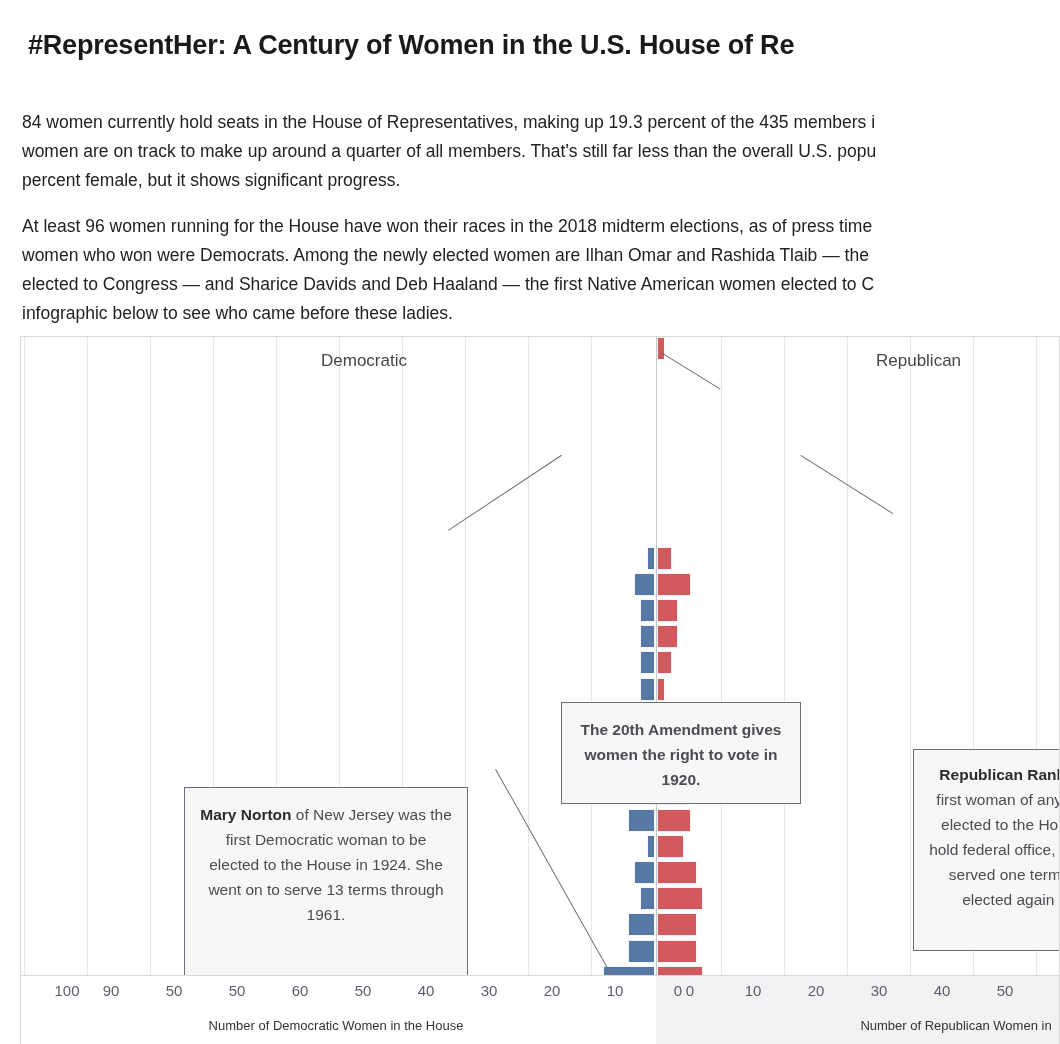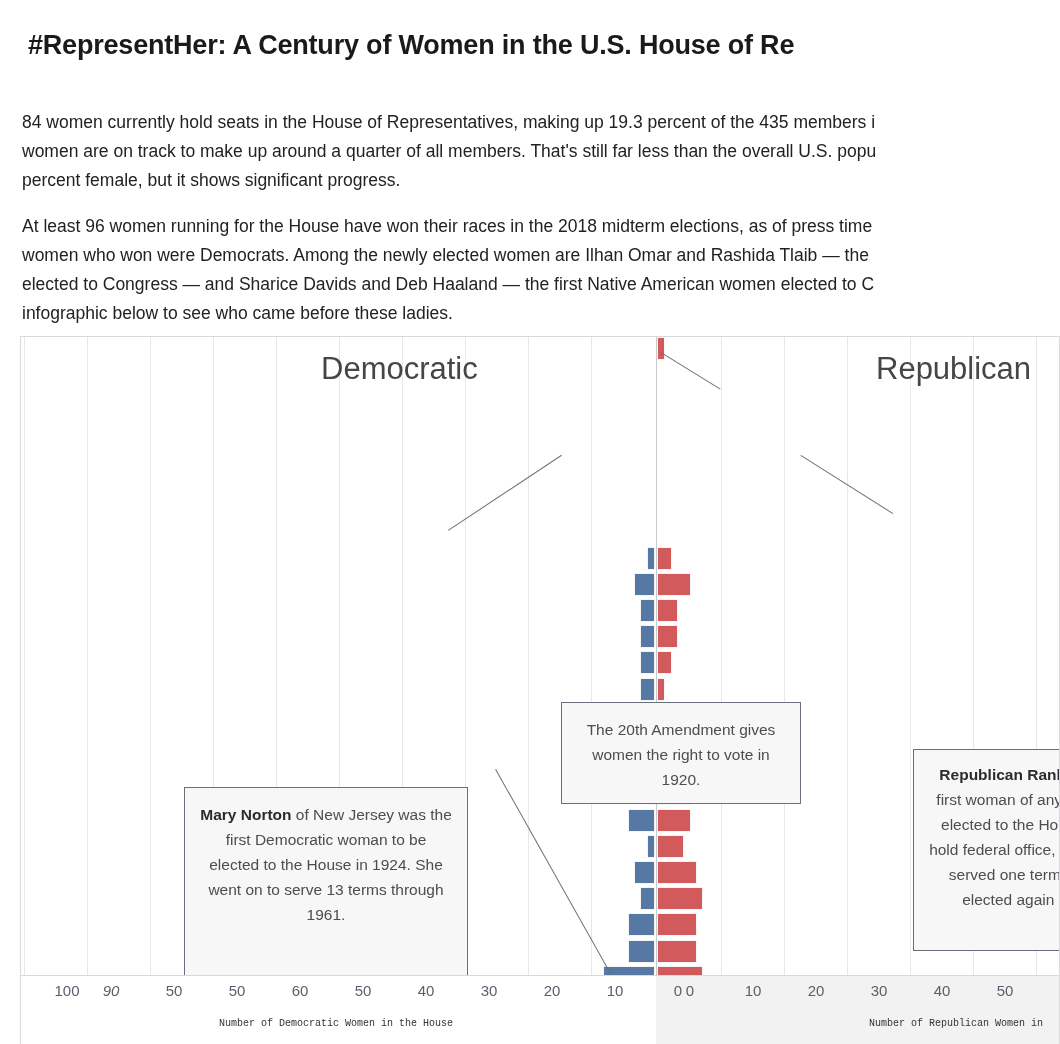--- a/index.html
+++ b/index.html
@@ -30,52 +30,52 @@
 
   
   #chart{
     position:absolute;left:20px;top:336px;width:1040px;height:640px;
     background:#fff;border:1px solid #d9d9db;box-sizing:border-box;overflow:hidden;
   }
   .gridline{position:absolute;top:0;bottom:0;width:1px;background:#e8e8ea;}
   .zeroline{position:absolute;top:0;bottom:0;width:1px;background:#c9c9cd;}
 
   .panel-title{
-    position:absolute;font-size:31px;color:#46464a;font-weight:normal;
+    position:absolute;font-size:17px;color:#46464a;font-weight:normal;
     font-family:"Liberation Sans","DejaVu Sans",sans-serif;white-space:nowrap;text-align:right;
   }
   #t-dem{left:300px;top:14px;}
   #t-rep{left:855px;top:14px;}
   .bar{position:absolute;height:21px;box-shadow:0 0 0 1px rgba(0,0,0,0.04);}
   .bar.dem{background:#5578a4;right:0;}
   .bar.rep{background:#d2595c;left:0;}
 
   
   .callout{
     position:absolute;background:#f7f7f7;border:1px solid #6a6f7c;
     box-sizing:border-box;padding:12px 14px;
     font-size:15.5px;line-height:25px;color:#4c4c52;text-align:center;
     font-family:"Liberation Sans","DejaVu Sans",sans-serif;
     z-index:6;
   }
   .callout b{color:#2b2b30;font-weight:bold;}
   .leader{position:absolute;background:#6a6f7c;height:1px;transform-origin:0 0;z-index:5;}
 
-  #c-amend{left:540px;top:365px;width:240px;height:102px;padding-top:14px;}
+  #c-amend{left:540px;top:365px;width:240px;height:102px;padding-top:14px;font-weight:bold;}
   #c-norton{left:163px;top:450px;width:284px;height:200px;padding-top:14px;}
   #c-rankin{left:892px;top:412px;width:250px;height:202px;padding-top:12px;}
 
   
   #axis{position:absolute;left:20px;top:976px;width:1040px;height:68px;
         border-left:1px solid #d9d9db;border-right:1px solid #d9d9db;box-sizing:border-box;}
   #axis .axright{position:absolute;top:0;bottom:0;background:#f2f2f2;}
   .tick{position:absolute;top:6px;font-size:15px;color:#5b5f6b;
         transform:translateX(-50%);white-space:nowrap;margin-left:24px;}
-  .axlabel{position:absolute;top:42px;font-size:10px;color:#333;
-           transform:translateX(-50%);white-space:nowrap;font-weight:normal;font-family:Liberation Mono, monospace;}
+  .axlabel{position:absolute;top:42px;font-size:13px;color:#333;
+           transform:translateX(-50%);white-space:nowrap;font-weight:normal;}
 </style>
 </head>
 <body>
 
 <div id="page">
 
   <div class="article">
     <div class="title">#RepresentHer: A Century of Women in the U.S. House of Re</div>
 
     <div class="para" id="para1">
@@ -164,21 +164,21 @@
     <div class="callout" id="c-amend"><span>The 20th Amendment gives women the right to vote in 1920.</span></div>
     <div class="callout" id="c-norton"><span><b>Mary Norton</b> of New Jersey was the first Democratic woman to be elected to the House in 1924. She went on to serve 13 terms through 1961.</span></div>
     <div class="callout" id="c-rankin"><span><b>Republican Rankin</b> was the first woman of any party to be elected to the House, and to hold federal office, in 1916. She served one term, and was elected again in 1940.</span></div>
 
   </div>
 
   <div id="axis">
     <div class="axright" style="left: 635px; right: 0px;"></div>
     <div id="ticks-layer">
         <div class="tick" style="left: 22px;">100</div>
-        <div class="tick" style="left: 66px; font-style: italic;">90</div>
+        <div class="tick" style="left: 66px;">90</div>
         <div class="tick" style="left: 129px;">50</div>
         <div class="tick" style="left: 192px;">50</div>
         <div class="tick" style="left: 255px;">60</div>
         <div class="tick" style="left: 318px;">50</div>
         <div class="tick" style="left: 381px;">40</div>
         <div class="tick" style="left: 444px;">30</div>
         <div class="tick" style="left: 507px;">20</div>
         <div class="tick" style="left: 570px;">10</div>
         <div class="tick" style="left: 633px;">0</div>
         <div class="tick" style="left: 645px;">0</div>

